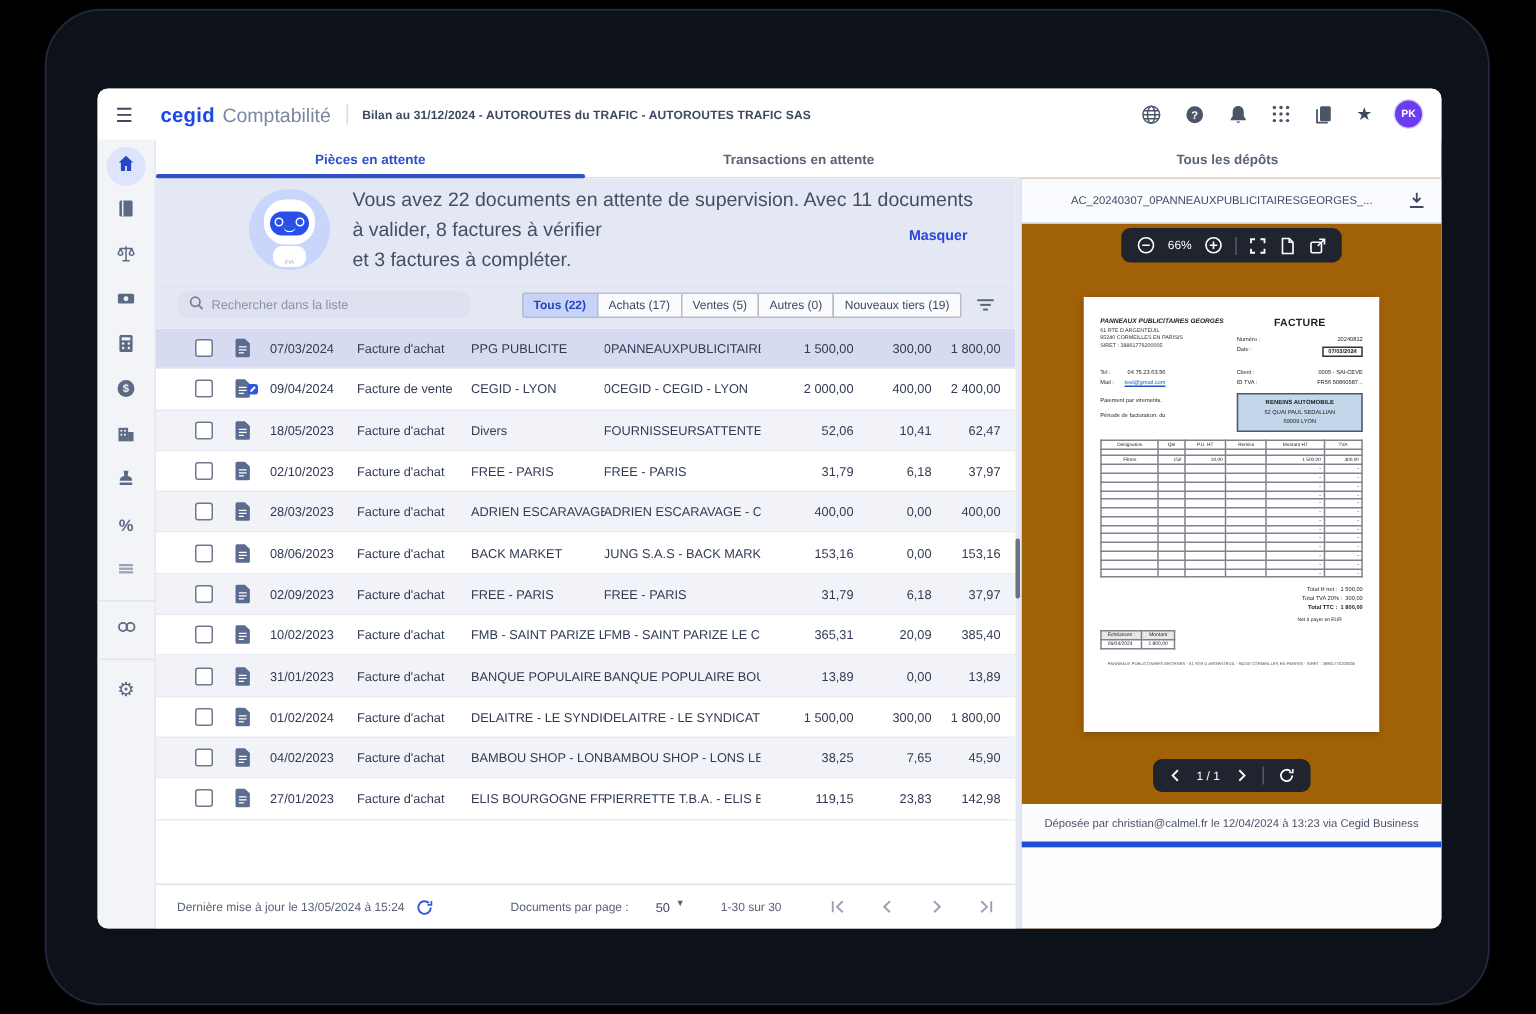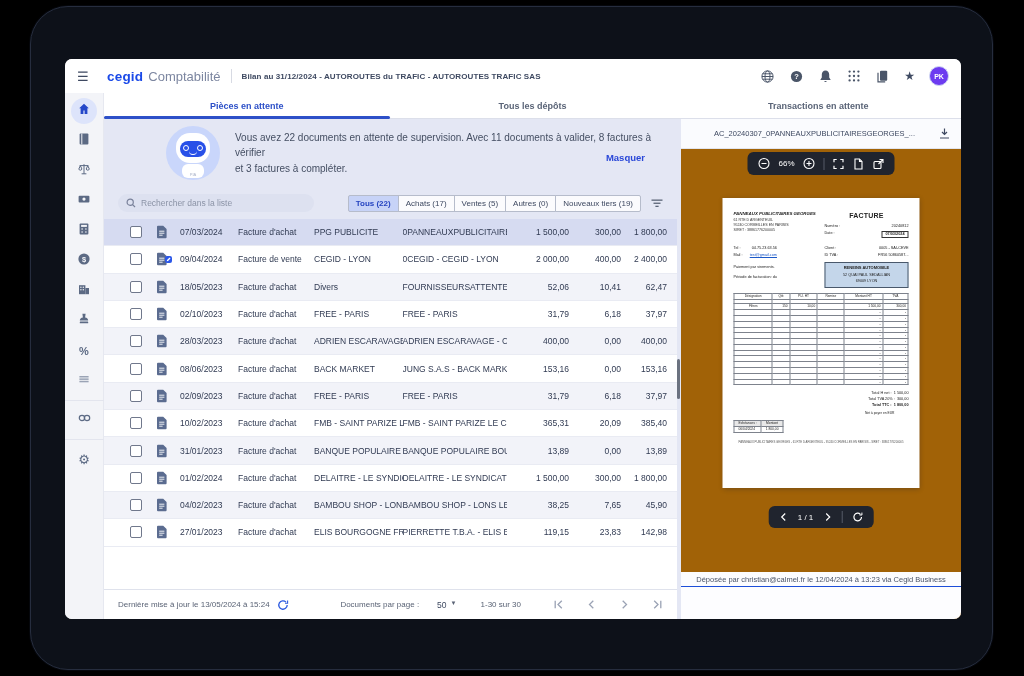--- a/index.html
+++ b/index.html
@@ -39,21 +39,21 @@
   
   .banner { height:68px; flex:none; background:#e4e7f4; position:relative; display:flex; align-items:center; }
   .robot { width:54px; height:54px; border-radius:50%; background:#c9d6fb; margin-left:62px; position:relative; flex:none; overflow:hidden; }
   .bot-head { position:absolute; left:10px; top:7px; width:34px; height:30px; background:#fff; border-radius:14px; }
   .bot-face { position:absolute; left:14px; top:15px; width:26px; height:16px; background:#2850e8; border-radius:8px; }
   .bot-eye { position:absolute; top:4px; width:6px; height:6px; border:1.3px solid #fff; border-radius:50%; }
   .bot-eye.l { left:3px; } .bot-eye.r { right:3px; }
   .bot-smile { position:absolute; left:9px; bottom:2px; width:8px; height:4px; border-bottom:1.4px solid #fff; border-radius:0 0 6px 6px; }
   .bot-body { position:absolute; left:16px; top:38px; width:22px; height:14px; background:#fff; border-radius:6px; }
   .bot-tag { position:absolute; left:0; right:0; bottom:3px; text-align:center; font-size:4px; color:#aab3c9; }
-  .banner-text { margin-left:15px; font-size:10px; color:#454f63; line-height:1.55; max-width:420px; }
+  .banner-text { margin-left:15px; font-size:13px; color:#454f63; line-height:1.55; max-width:420px; }
   .masquer { position:absolute; right:32px; bottom:24px; color:#2947d8; font-size:9.5px; font-weight:bold; cursor:pointer; }
 
   
   .searchrow { height:32px; flex:none; background:#e4e7f4; display:flex; align-items:center; padding:0 14px; }
   .searchbox { width:196px; height:18px; background:#dde1f0; border-radius:9px; display:flex; align-items:center; padding:0 8px; gap:5px; }
   .searchbox input { border:none; background:transparent; outline:none; font-size:8.5px; color:#3e4961; width:150px; font-family:inherit; }
   .searchbox input::placeholder { color:#8b93a6; }
   .chips { margin-left:auto; display:flex; }
   .chip { border:1px solid #b6bccb; background:#fbfbfd; color:#3e4961; font-size:8px; height:17px; line-height:15px; padding:0 7px; margin-left:-1px; cursor:pointer; white-space:nowrap; }
   .chip:first-child { border-radius:2px 0 0 2px; margin-left:0; }
@@ -97,21 +97,21 @@
   .thumb { position:absolute; top:240px; left:0px; width:3px; height:40px; background:#6b7280; border-radius:2px; cursor:grab; }
   .right-panel { flex:1; display:flex; flex-direction:column; background:#a16207; min-width:0;justify-content:flex-end; }
   .filebar { height:30px; flex:none; background:#fafbfe; border-bottom:1px solid #e2e5ee; display:flex; align-items:center; padding:0 10px; }
   .filename { flex:1; text-align:center; font-size:7.5px; color:#3e4961; white-space:nowrap; overflow:hidden; }
   .dl { color:#3e4961; display:flex; cursor:pointer; }
   .preview { height:387px; flex:none; position:relative; }
   .ztoolbar { position:absolute; top:3px; left:50%; transform:translateX(-50%); background:#20242e; border-radius:6px; height:23px; display:flex; align-items:center; padding:0 10px; gap:8px; color:#fff; font-size:8px; }
   .zt-div { width:1px; height:12px; background:#565b68; }
   .ztoolbar svg { display:block; cursor:pointer; }
   .pager { position:absolute; bottom:8px; left:50%; transform:translateX(-50%); background:#20242e; border-radius:6px; height:22px; display:flex; align-items:center; padding:0 10px; gap:9px; color:#fff; font-size:8px; }
-  .depositbar { height:15px; flex:none; background:#fcfcfe; border-bottom:1px solid #1d4ed8; display:flex; align-items:center; justify-content:center; font-size:7.5px; color:#4a5468;margin-top:36px; }
+  .depositbar { height:29px; flex:none; background:#fcfcfe; border-bottom:4px solid #1d4ed8; display:flex; align-items:center; justify-content:center; font-size:7.5px; color:#4a5468; }
   .below { flex:1; background:#fdfdff; }
 
   
   .page { position:absolute; top:49px; left:50%; transform:translateX(-50%); width:197px; height:290px; background:#fff; box-shadow:0 1px 5px rgba(20,25,50,.3); padding:13px 11px; font-size:3.8px; color:#222; line-height:1.5; }
   .inv-top { display:flex; justify-content:space-between; }
   .inv-co { font-weight:bold; font-style:italic; font-size:4.4px; }
   .inv-addr { font-size:3.6px; color:#333; }
   .inv-right { width:84px; text-align:left; }
   .inv-title { font-weight:bold; font-size:7px; text-align:center; letter-spacing:.2px; margin-bottom:2px; }
   .kv { display:flex; justify-content:space-between; margin-bottom:1.5px; }
@@ -185,22 +185,22 @@
                 <path d="M3 3.8v9h7.2" fill="none" stroke="#4a5568" stroke-width="1.2"></path>
               </svg>
             </span>
           <span class="star-glyph">★</span>
           <span class="avatar">PK</span>
         </span>
       </header>
 
       <nav class="tabbar">
         <div class="tab active">Pièces en attente</div>
+        <div class="tab">Transactions en attente</div>
         <div class="tab">Tous les dépôts</div>
-        <div class="tab">Transactions en attente</div>
       </nav>
 
       <nav class="sidebar">
         <div class="s-item active">
             <span><svg width="14" height="14" viewBox="0 0 14 14">
                 <path d="M7 1.8 2.2 6.3h1.4V12h2.8V8.6h1.2V12h2.8V6.3h1.4z" fill="currentColor"></path>
               </svg></span>
           </div>
         <div class="s-item">
             <span><svg width="14" height="14" viewBox="0 0 14 14">

